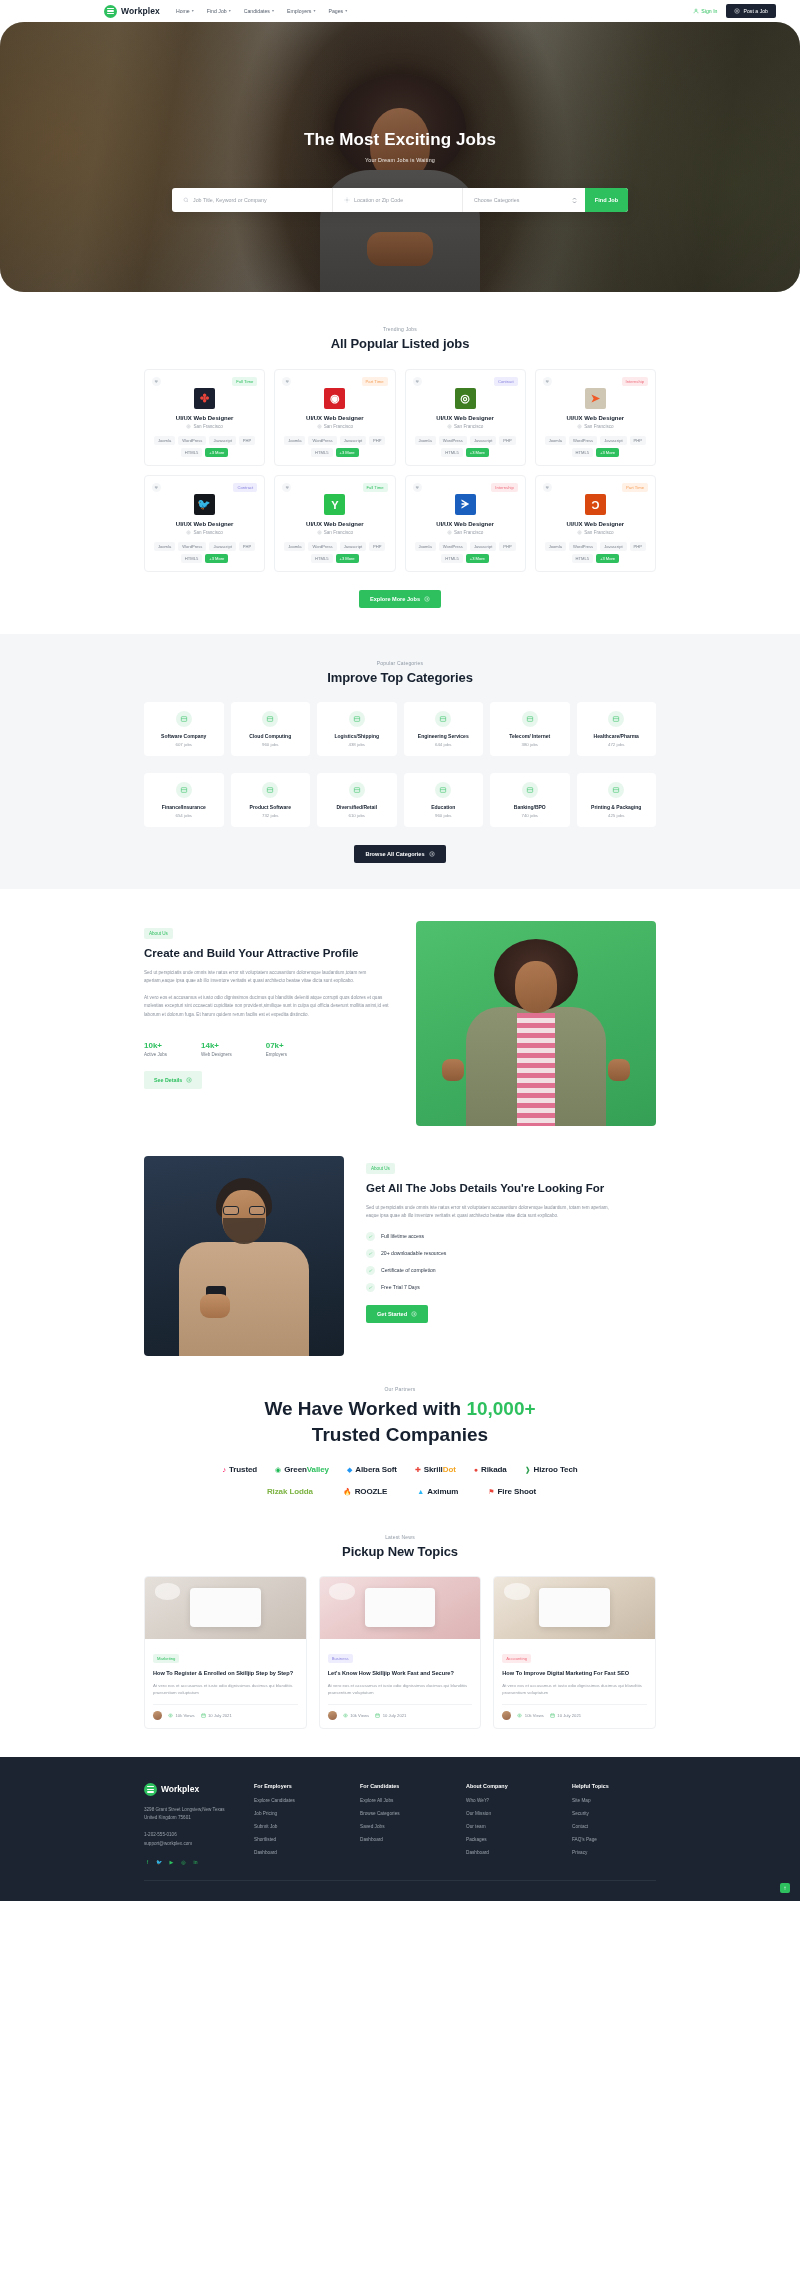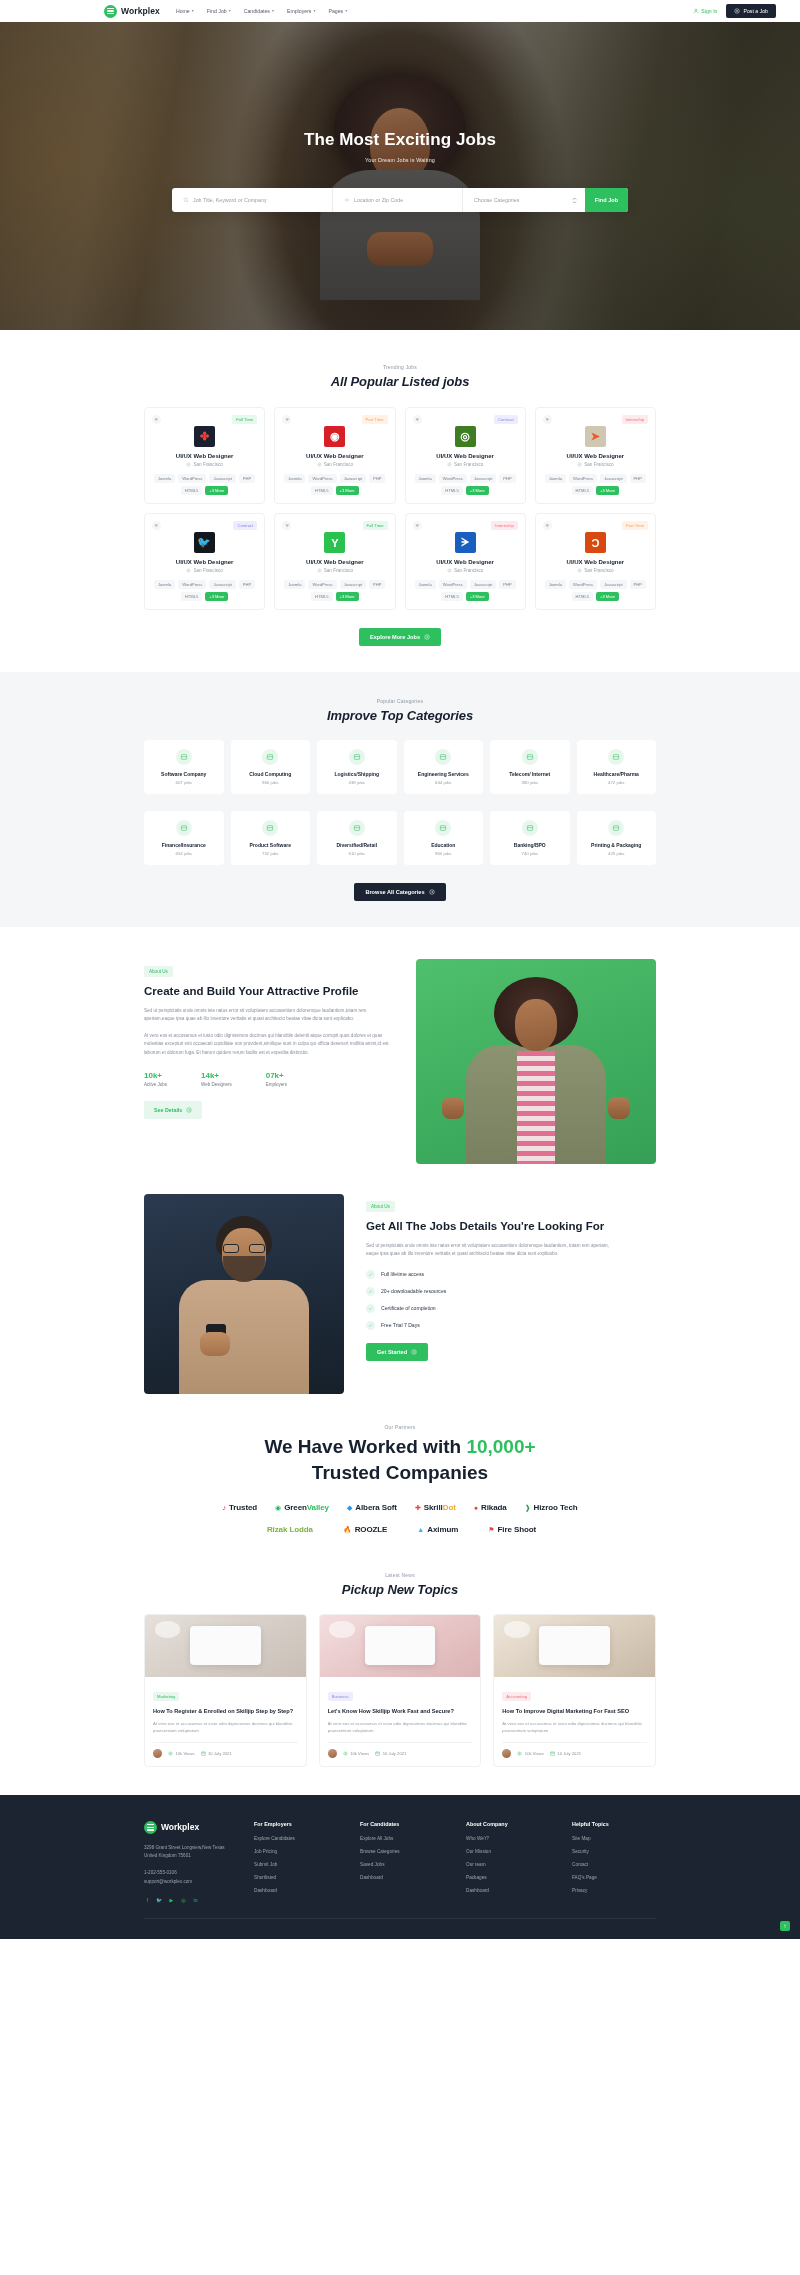--- a/index.html
+++ b/index.html
@@ -32,25 +32,26 @@
   .header-right { margin-left: auto; display: flex; align-items: center; gap: 9px; margin-right: 10px; }
   .signin { display: flex; align-items: center; gap: 2.5px; font-size: 5.2px; color: #2ec05f; cursor: pointer; }
   .post-job {
     background: #1c2434; color: #fff; font-size: 5.2px; border-radius: 2px;
     padding: 4px 8px; display: flex; align-items: center; gap: 3px; cursor: pointer;
   }
   .icon-svg { display: block; }
 
   
   .hero {
-    height: 308px; position: relative; overflow: hidden;
+    height: 270px; position: relative; overflow: hidden;
     background:
       linear-gradient(rgba(25,20,15,.45), rgba(25,20,15,.45)),
       radial-gradient(ellipse 170px 230px at 50% 56%, #3b2f28 0%, #5a4a3c 45%, #6d5c4a 70%, transparent 100%),
       linear-gradient(100deg, #8d7b5e 0%, #b3a486 14%, #8a7b62 22%, #cfc6b4 33%, #e6e2d8 44%, #d9d4c8 55%, #b9b2a0 66%, #6b6251 78%, #4a4438 88%, #5e5a4a 100%);
+    border-radius: 24px;
   }
   .hero-vignette {
     position: absolute; inset: 0;
     background:
       radial-gradient(ellipse 120px 150px at 49% 40%, rgba(50,36,28,.55), transparent 70%),
       radial-gradient(circle at 8% 45%, rgba(120,88,45,.45), transparent 40%),
       radial-gradient(circle at 92% 60%, rgba(70,74,48,.5), transparent 42%),
       linear-gradient(180deg, rgba(0,0,0,.18), rgba(0,0,0,.30));
   }
   .hero-person {
@@ -99,21 +100,21 @@
   .sfield.f3 { width: 122px; padding-left: 11px; justify-content: space-between; padding-right: 8px; }
   .sfield span { font-size: 5.3px; color: #9aa0a8; }
   .find-job {
     margin-left: auto; background: #2ec05f; color: #fff; font-size: 5.6px; font-weight: 600;
     height: 24px; width: 68px; display: flex; align-items: center; justify-content: center;
     border-radius: 0 3px 3px 0; cursor: pointer;
   }
 
   
   .sec-eyebrow { text-align: center; font-size: 5px; color: #8f99a4; letter-spacing: .2px; }
-  .sec-title { text-align: center; font-size: 13px; font-weight: 700; color: #16202e; margin-top: 4px; letter-spacing: -.1px; font-style: italic; }
+  .sec-title { text-align: center; font-size: 13px; font-weight: 700; color: #16202e; margin-top: 4px; letter-spacing: -.1px; }
 
   
   .jobs-sec { background: #fff; padding: 34px 0 26px; }
   .job-grid { display: grid; grid-template-columns: repeat(4, 1fr); gap: 9px; margin-top: 18px; }
   .job-card {
     background: #fff; border: 1px solid #eef0f2; border-radius: 4px; padding: 7px 7px 8px;
     position: relative; text-align: center;
   }
   .job-top { display: flex; align-items: flex-start; justify-content: space-between; }
   .heart {
@@ -159,21 +160,21 @@
   .cat-name { font-size: 5px; font-weight: 700; color: #16202e; }
   .cat-jobs { font-size: 4.4px; color: #9aa0a8; margin-top: 3px; }
 
   
   .about-sec { background: #fff; padding: 32px 0 0; }
   .about-row { display: flex; gap: 22px; align-items: flex-start; }
   .about-left { width: 250px; }
   .pill { display: inline-block; background: #e8f7ee; color: #2ec05f; font-size: 4.6px; padding: 3px 5px; border-radius: 2px; }
   .about-h { font-size: 11.5px; font-weight: 700; color: #16202e; margin-top: 7px; line-height: 1.28; }
   .about-p { font-size: 4.6px; color: #8a929d; line-height: 1.85; margin-top: 8px; }
-  .stats { display: flex; gap: 34px; margin-top: 14px; }
+  .stats { display: flex; gap: 34px; margin-top: 22px; }
   .stat-n { font-size: 8px; font-weight: 700; color: #2ec05f; }
   .stat-l { font-size: 4.5px; color: #6f7883; margin-top: 2px; }
   .btn-soft {
     margin-top: 14px; background: #e8f7ee; color: #2ec05f; font-size: 5.3px; font-weight: 600;
     border-radius: 2px; padding: 6px 10px; display: inline-flex; align-items: center; gap: 4px; border: none; cursor: pointer;
   }
   .about-img {
     width: 240px; height: 205px; border-radius: 4px; position: relative; overflow: hidden;
     background: linear-gradient(160deg, #4fc06d 0%, #3fae5f 55%, #35a055 100%);
   }

